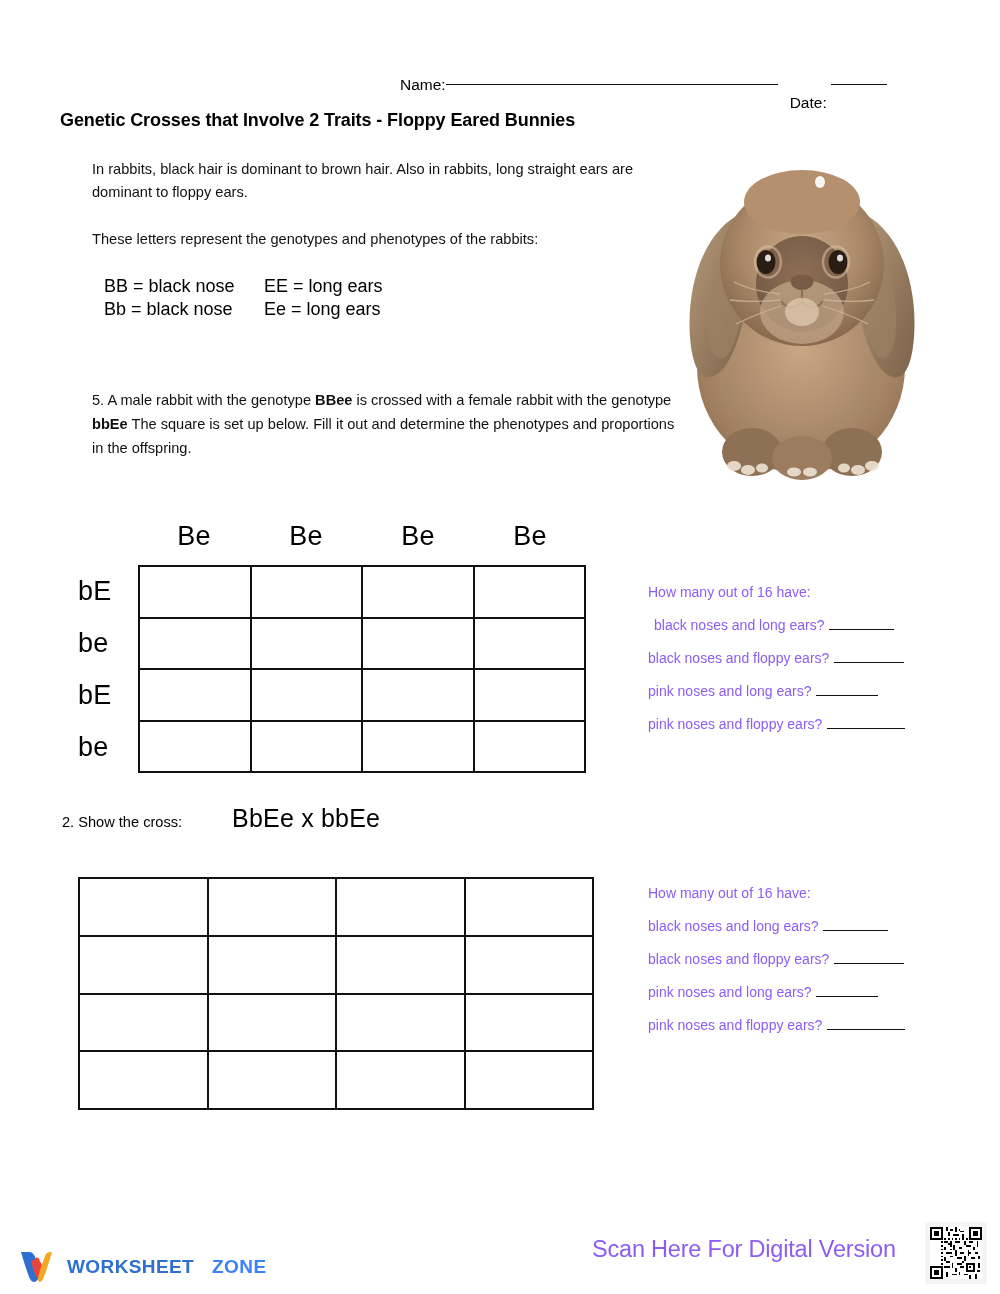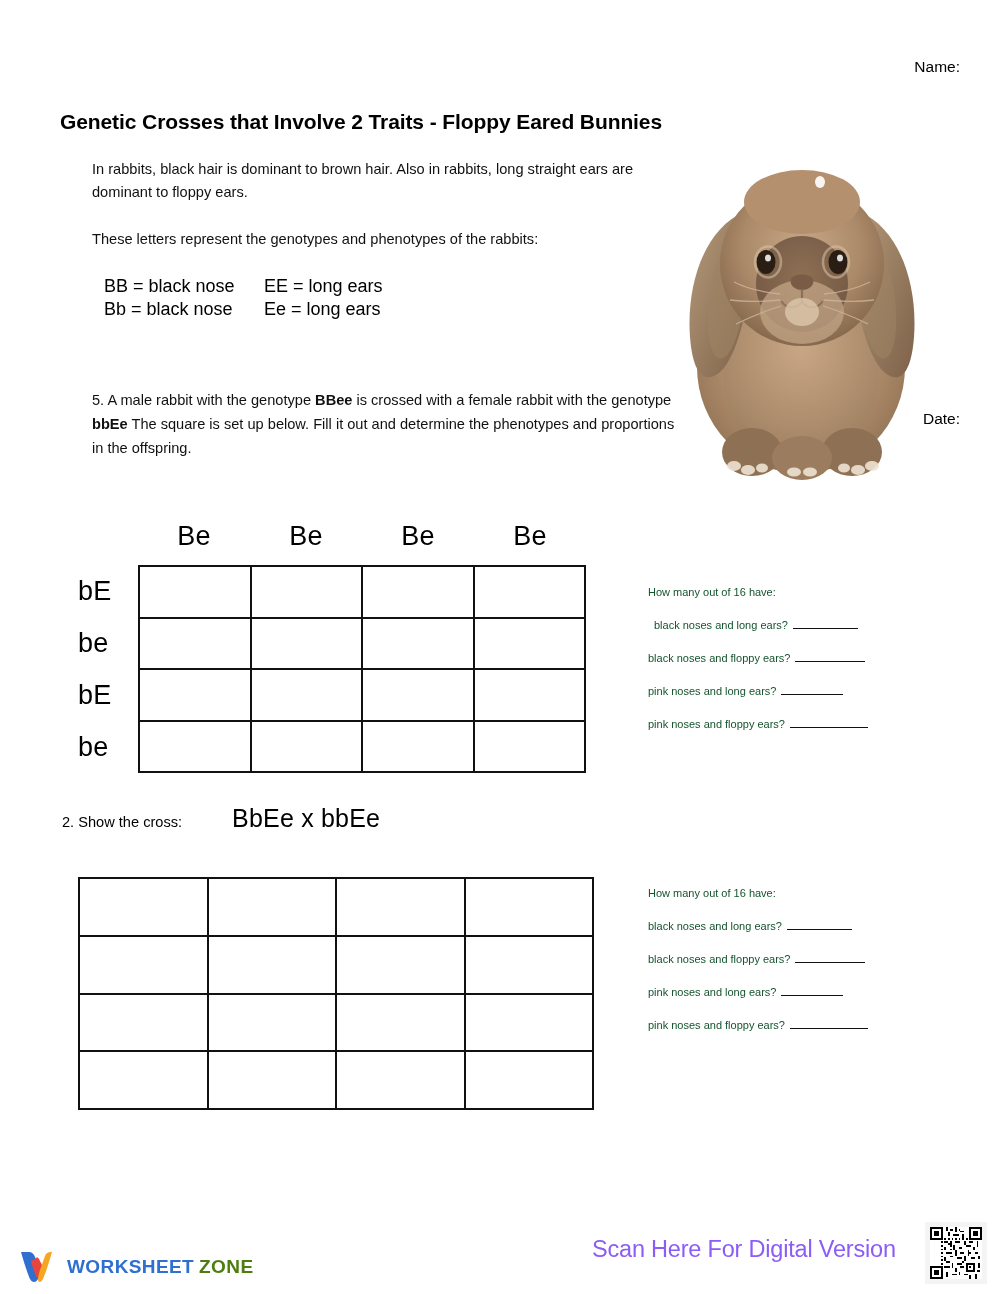--- a/index.html
+++ b/index.html
@@ -6,32 +6,32 @@
   html,body { background:#ffffff; }
   body {
     width:1000px; height:1294px; position:relative; overflow:hidden;
     font-family:"Liberation Sans", sans-serif; color:#000;
     -webkit-font-smoothing:antialiased;
   }
 
   
   .name-row {
     position:absolute; left:400px; top:58px; width:560px;
-    display:flex; align-items:flex-end; font-size:15.5px;flex-direction:column;
+    display:flex; align-items:center; font-size:15.5px;
   }
   .name-label { white-space:nowrap; }
   .rule { border-bottom:1.4px solid #111; height:1px; }
   .rule-name { flex:0 0 332px; margin:0 0 2px 0; }
   .rule-date { flex:0 0 56px; margin:0 0 2px 4px; }
-  .date-label { margin-left:12px; white-space:nowrap; }
+  .date-label { margin-left:12px; white-space:nowrap;margin-top:36px; }
 
   
   .title {
     position:absolute; left:60px; top:110px; width:620px;
-    font-size:21px; font-weight:bold; letter-spacing:-0.1px;
+    font-size:18px; font-weight:bold; letter-spacing:-0.1px;
   }
   .para {
     position:absolute; font-size:14.6px; line-height:23px; color:#111;margin-left:32px;
   }
   .para-1 { left:60px; top:158px; width:580px; }
   .para-2 { left:60px; top:228px; width:580px; }
   .para-q1 { left:60px; top:388px; width:585px; line-height:24px; }
   .para-q1 b { font-weight:bold; }
 
   
@@ -73,21 +73,21 @@
     background:#111; gap:0;
   }
   .grid .cell {
     background:#fff;
     border-right:2.6px solid #111; border-bottom:2.6px solid #111;
   }
   #pun1 { left:138px; top:565px; width:448px; height:208px; }
   #pun2 { left:78px; top:877px; width:516px; height:233px; }
 
   
-  .qlist { position:absolute; font-size:11px; line-height:33px; color:#14532d; }
+  .qlist { position:absolute; font-size:14px; line-height:33px; color:#8b5cf6; }
   .qlist-1 { left:648px; top:576px; width:310px; }
   .qlist-2 { left:648px; top:877px; width:310px; }
   .qlist .q-head { white-space:nowrap; }
   .qlist .q-item { white-space:nowrap; display:flex; align-items:baseline; }
   .qlist .q-item.indent { padding-left:6px; }
   .q-blank { display:inline-block; border-bottom:1.3px solid #111;
              height:1px; margin:0 0 3px 5px; }
   .b-65 { width:65px; } .b-70 { width:70px; } .b-62 { width:62px; } .b-78 { width:78px; }
 
   
@@ -102,21 +102,21 @@
   .footer-logo {
     position:absolute; left:18px; top:1248px;
     display:flex; align-items:center;
   }
   .logo-mark { width:40px; height:38px; display:block; }
   .logo-text {
     margin-left:9px; font-size:19px; font-weight:bold; letter-spacing:0.4px;
     display:flex; align-items:center;
   }
   .logo-text .t-blue { color:#2f6fd0; }
-  .logo-text .t-orange { color:#4d7c0f; margin-left:5px; }
+  .logo-text .t-orange { color:#3b82f6; margin-left:18px; }
 
   .scan-text {
     position:absolute; left:592px; top:1236px;
     font-size:23.5px; color:#8b5cf6; letter-spacing:-0.2px; white-space:nowrap;
   }
   .qr-wrap {
     position:absolute; left:925px; top:1222px; width:62px; height:62px;
     background:#f4f4f4; padding:5px;
   }
   .qr-svg { width:100%; height:100%; display:block; }

